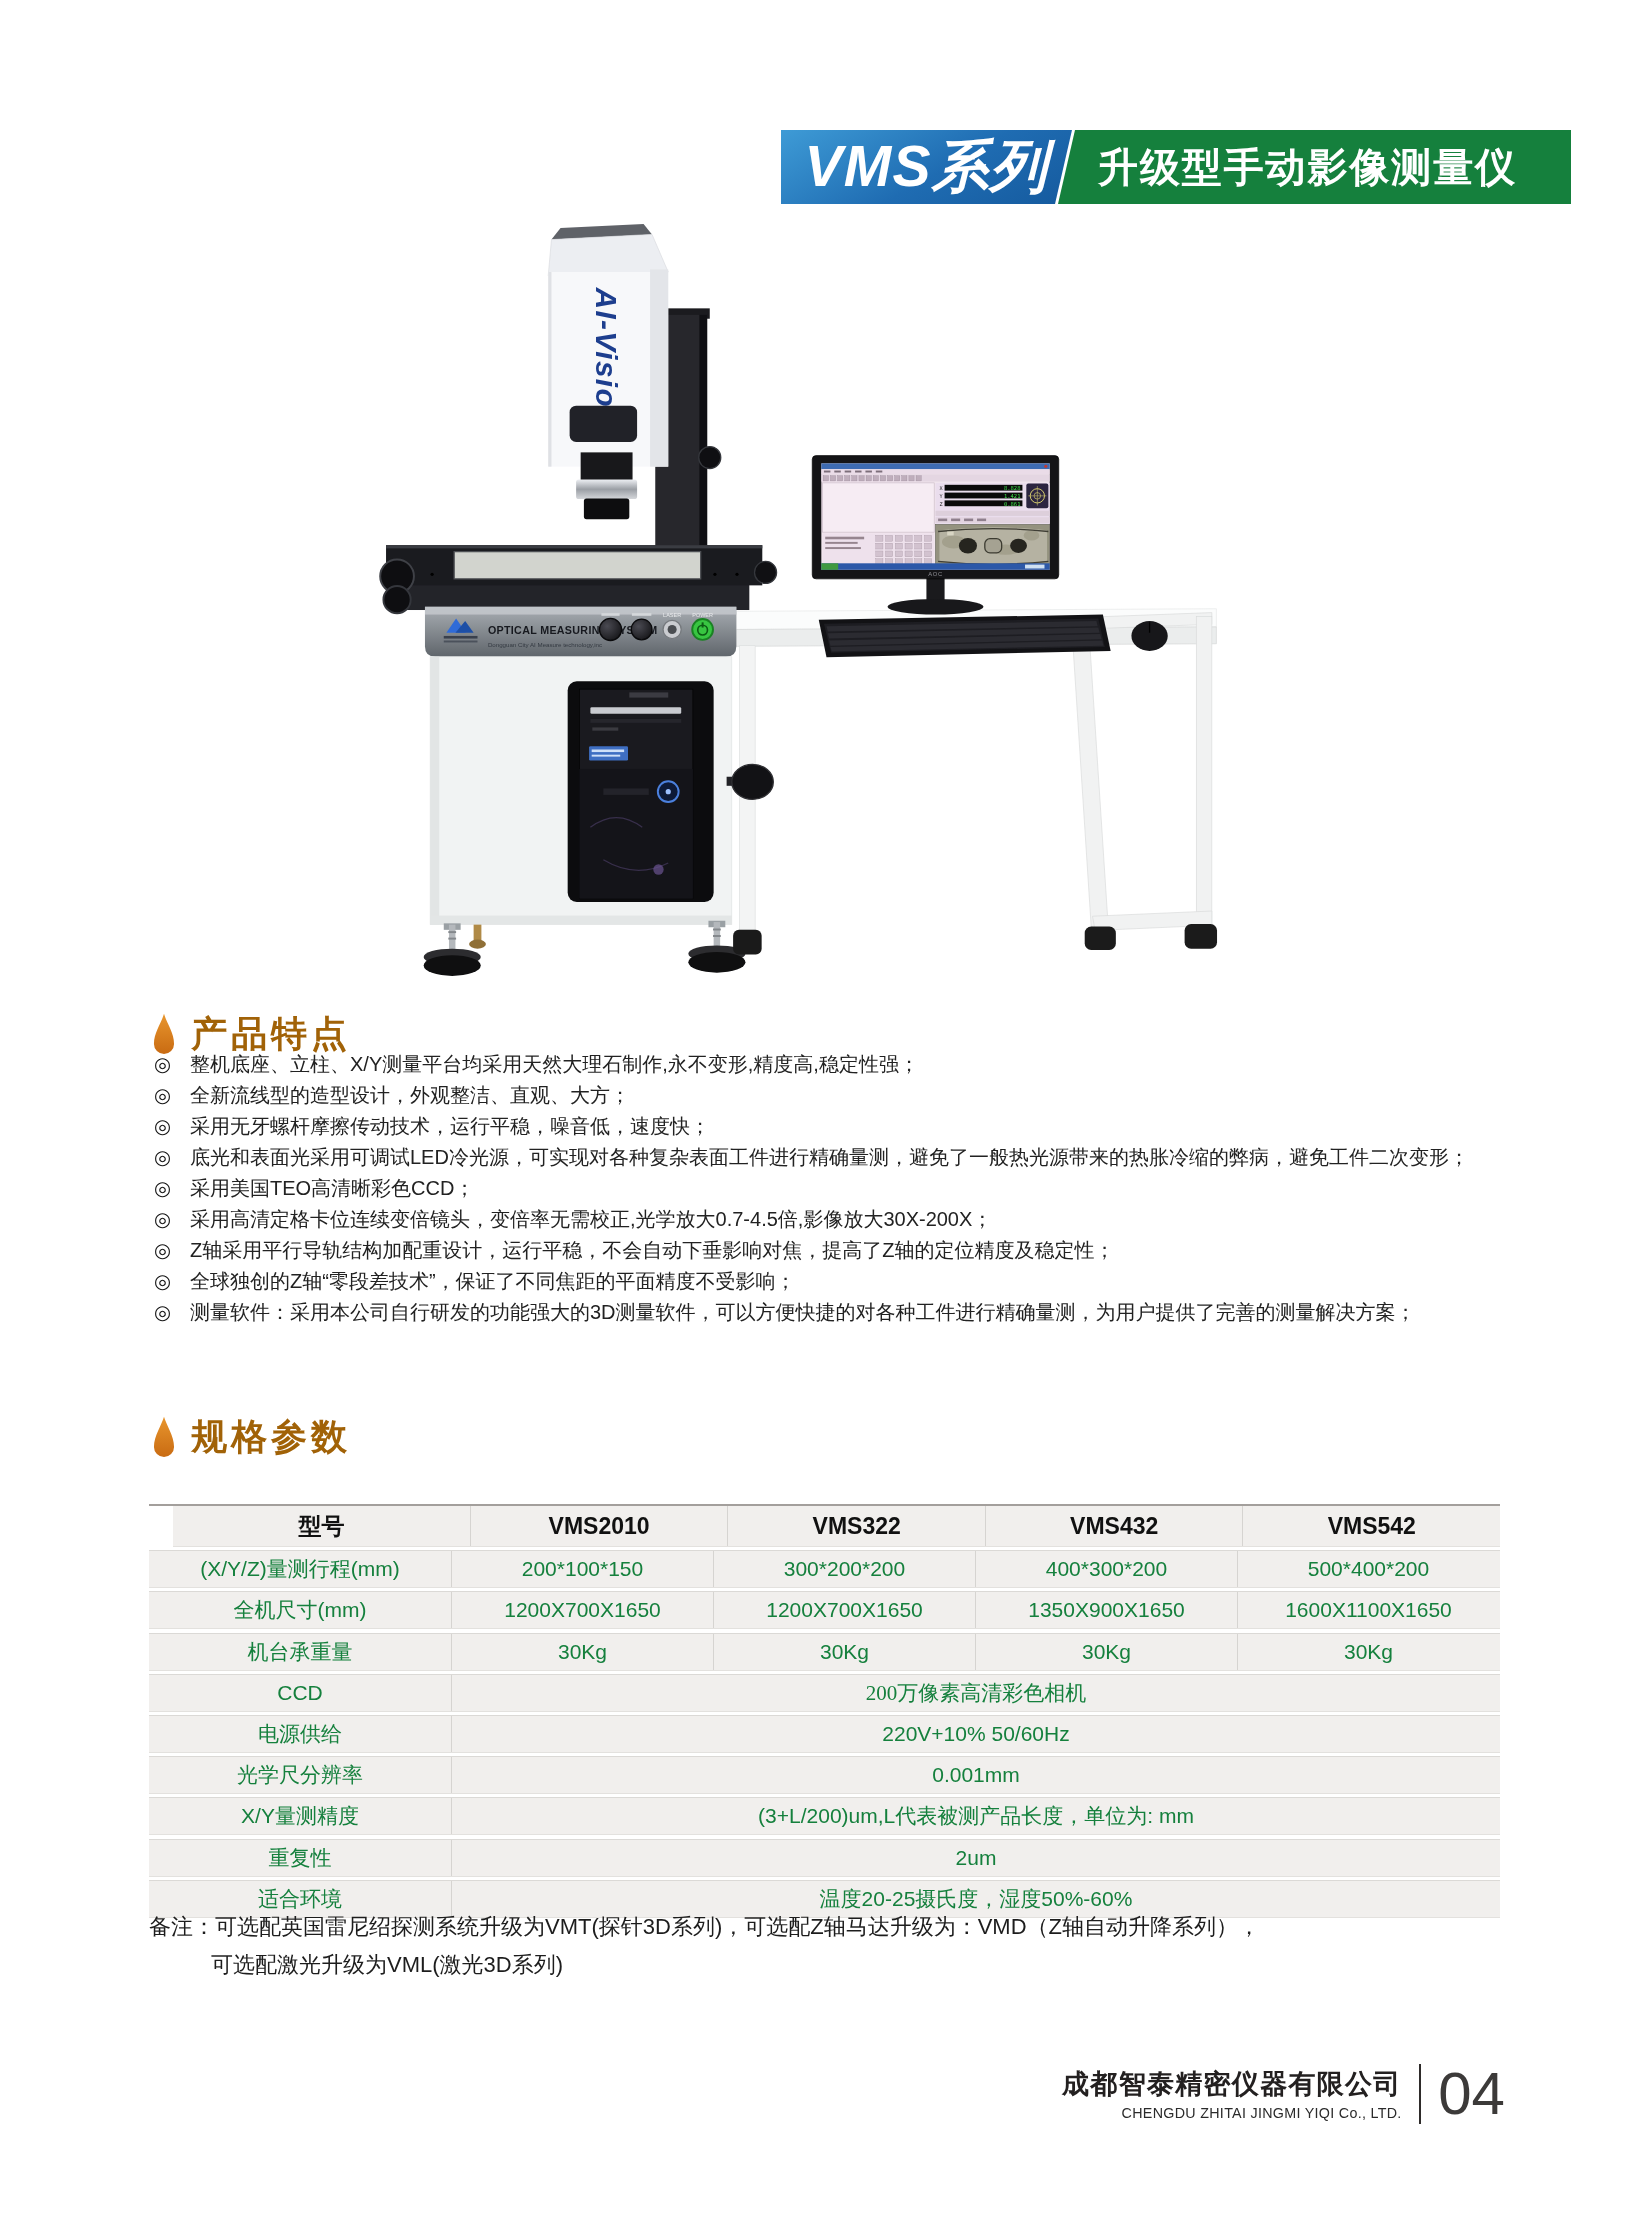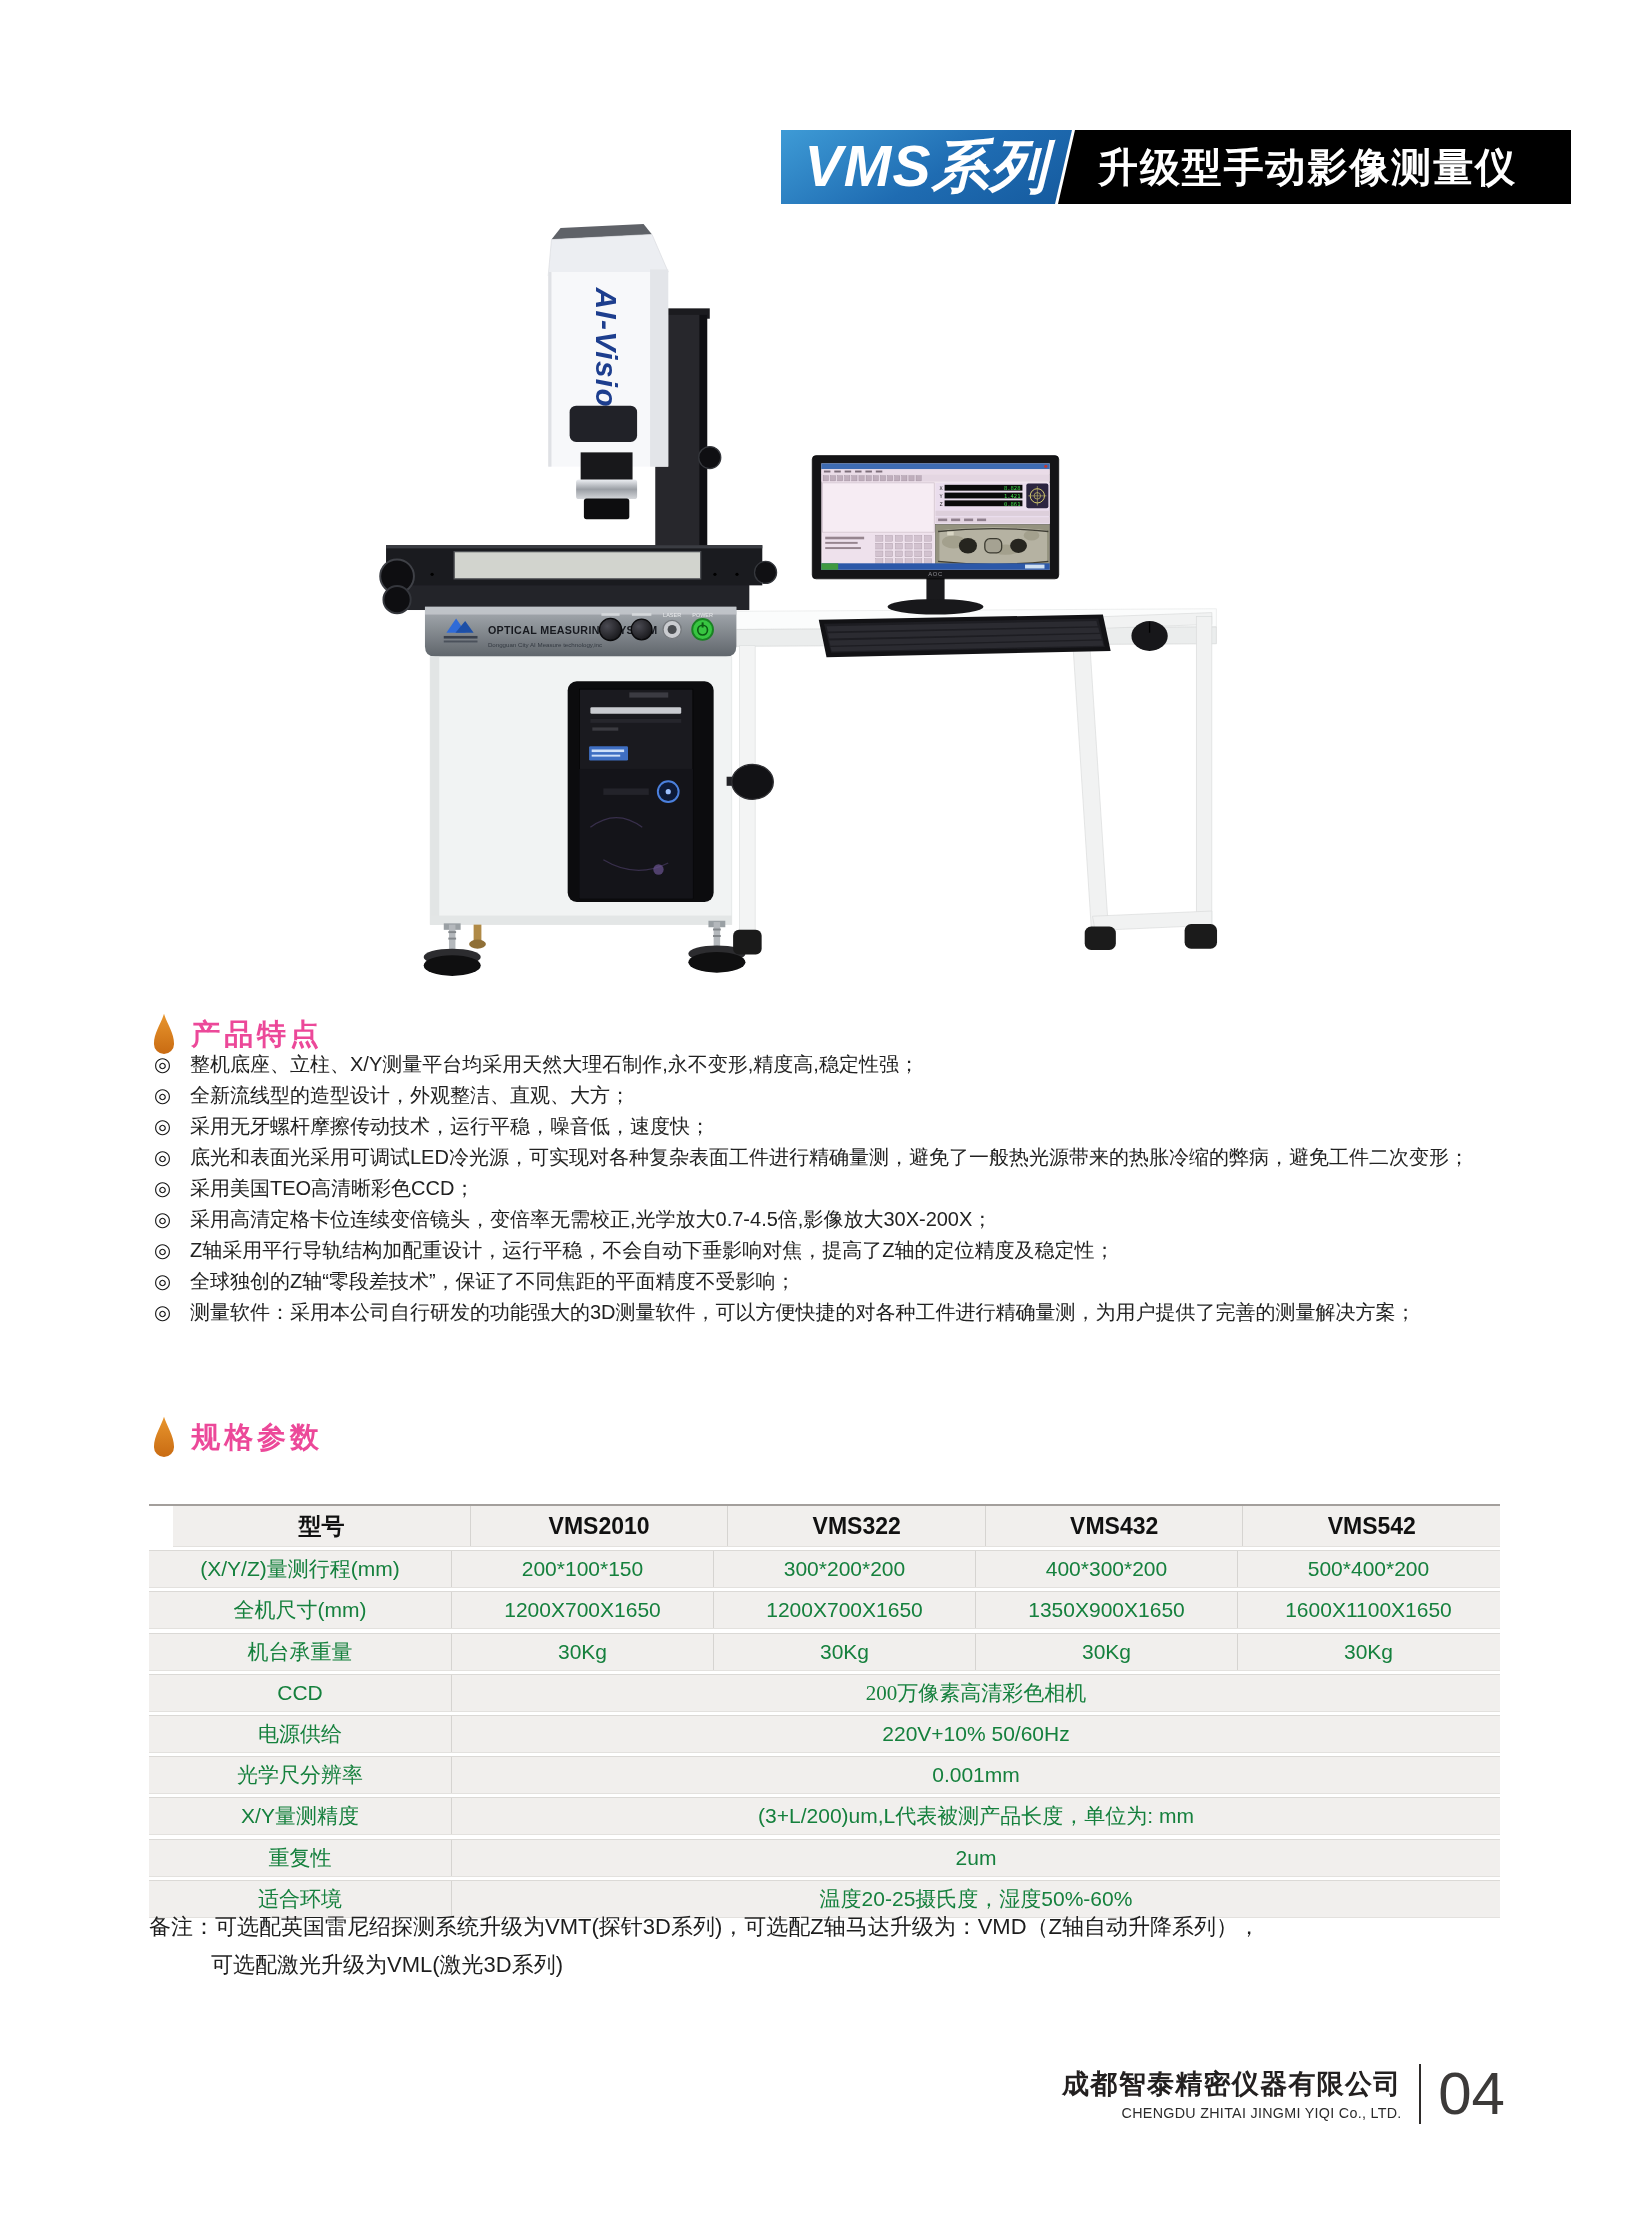--- a/index.html
+++ b/index.html
@@ -10,29 +10,29 @@
   
   .badge-blue{
     position:absolute;left:781px;top:130px;width:291px;height:74px;
     background:linear-gradient(150deg,#3e9bd6 0%,#1f6cb2 55%,#155a9e 100%);
     clip-path:polygon(0 0,100% 0,calc(100% - 17px) 100%,0 100%);
     display:flex;align-items:center;padding-left:23.4px;box-sizing:border-box;
   }
   .badge-blue span{font-size:57px;font-weight:bold;font-style:italic;color:#fff;letter-spacing:1.3px;}
   .badge-gray{
     position:absolute;left:1058px;top:130px;width:513px;height:74px;
-    background:#000000;
+    background:#15803d;
     clip-path:polygon(17px 0,100% 0,100% 100%,0 100%);
     display:flex;align-items:center;padding-left:40px;box-sizing:border-box;
   }
   .badge-gray span{font-size:40px;font-weight:bold;color:#fff;letter-spacing:1.9px;}
   
   .section-head{position:absolute;display:flex;align-items:center;gap:14.3px;}
   .section-head .drop{width:26px;height:49px;}
-  .section-head .t{font-size:29px;font-weight:bold;color:#ec4899;letter-spacing:3.9px;}
+  .section-head .t{font-size:36px;font-weight:bold;color:#a16207;letter-spacing:3.9px;}
   
   .features{position:absolute;left:154px;top:1049px;width:1428px;}
   .feature-item{display:flex;align-items:flex-start;height:31px;font-size:20px;color:#222;}
   .feature-item .mk{width:36px;font-size:19.5px;color:#111;flex:0 0 36px;line-height:31px;}
   .feature-item .tx{line-height:31px;white-space:nowrap;}
   
   .spec-table{position:absolute;left:149px;top:1504px;width:1351px;border-top:2.6px solid #a39f9c;}
   .spec-row{display:flex;background:#f1efed;margin-top:3.2px;border-top:1.3px solid #dbd9d6;border-bottom:0.6px solid #e3e1de;}
   .spec-row.hdr{margin-top:0;height:40px;border-top:none;margin-left:24px;}
   .spec-row{height:36px;}

